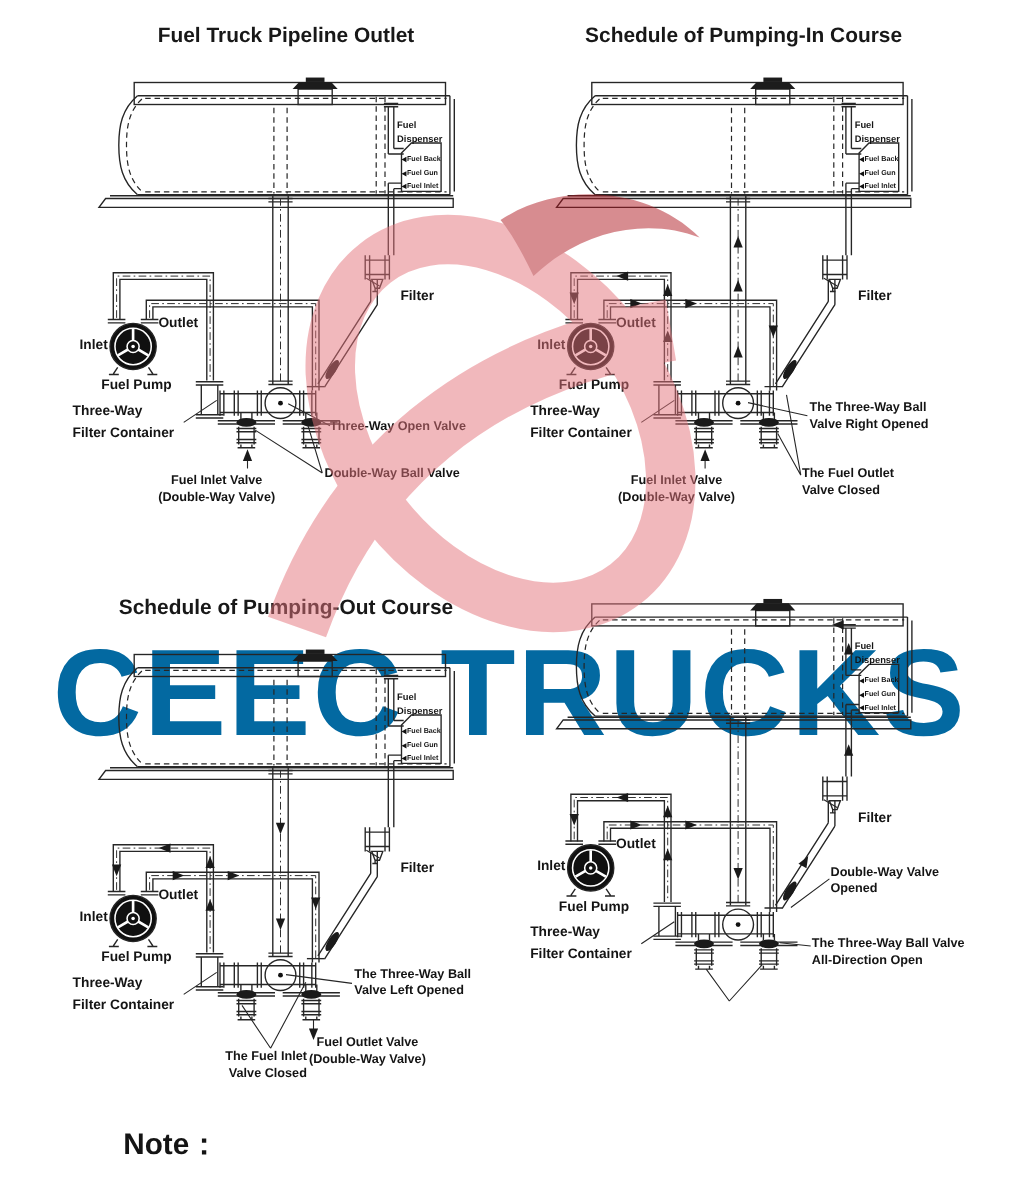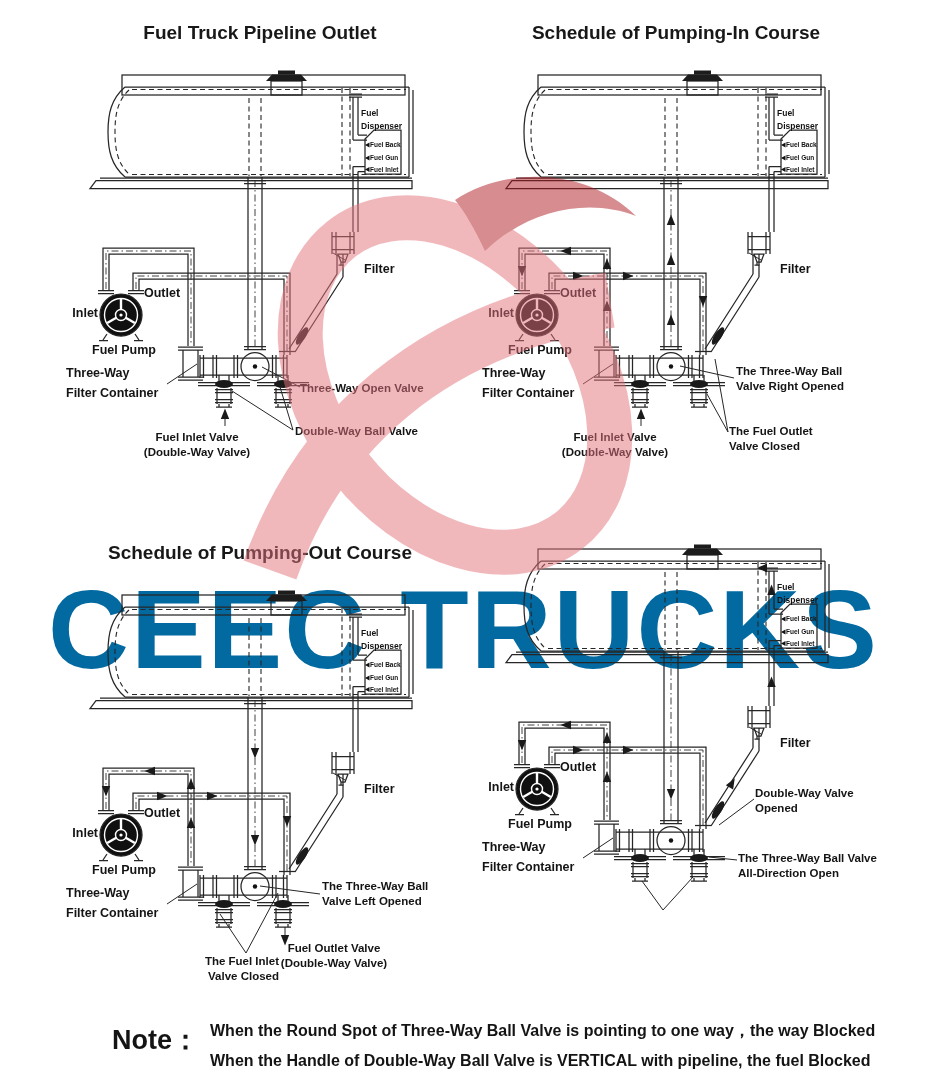--- a/index.html
+++ b/index.html
@@ -355,18 +355,14 @@
 
   <svg class="wm-logo" width="440" height="420" viewBox="0 0 440 420">
     <g opacity="0.5">
       <ellipse cx="225" cy="215" rx="133" ry="185" fill="none" stroke-width="45" transform="rotate(-38 225 215)" stroke="#e4747c"></ellipse>
       <path d="M40,400 C90,260 200,160 380,130" fill="none" stroke-width="56" stroke="#e4747c"></path>
       <path d="M225,30 C280,-6 360,0 406,46 C360,28 300,38 255,81 C245,60 235,42 225,30 Z" fill="#b01b24"></path>
     </g>
   </svg>
 
   <div class="note-label">Note：</div>
-  <div class="note-lines">
-    <div>When the Round Spot of Three-Way Ball Valve is pointing to one way，the way Blocked</div>
-    <div>When the Handle of Double-Way Ball Valve is VERTICAL with pipeline, the fuel Blocked</div>
-  </div>
 
 </div>
 
 </body></html>

